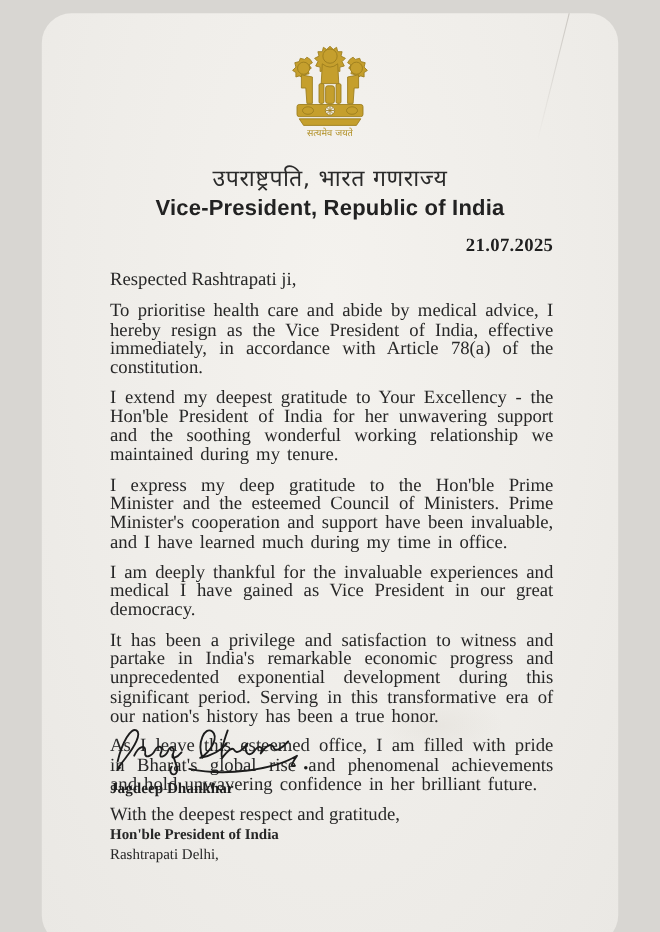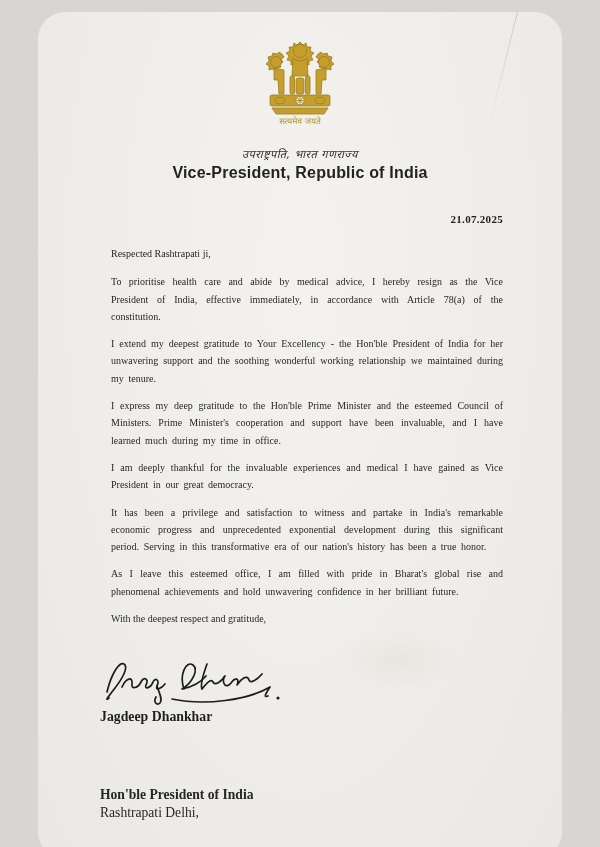--- a/index.html
+++ b/index.html
@@ -18,49 +18,49 @@
   .crease{
     position:absolute;top:0;right:44px;width:1px;height:120px;
     background:linear-gradient(to bottom, rgba(160,155,148,.45), rgba(160,155,148,0));
     transform:rotate(14deg);transform-origin:top;
   }
   .letterhead{position:absolute;top:26px;left:0;width:100%;text-align:center;}
   .emblem-wrap{display:inline-block;width:76px;height:98px;}
   .title-hindi{
     margin-top:6px;
     font-family:"DejaVu Sans", sans-serif;
-    font-size:11px;letter-spacing:.5px;color:#2b2b2b;font-style:italic;
+    font-size:21px;letter-spacing:.5px;color:#2b2b2b;
   }
   .title-english{
     margin-top:3px;
     font-family:"Liberation Sans", sans-serif;
-    font-weight:bold;font-size:16px;color:#222;letter-spacing:.2px;
+    font-weight:bold;font-size:20px;color:#222;letter-spacing:.2px;
   }
   .date{
     position:absolute;top:201px;right:59px;
-    font-weight:bold;font-size:11px;color:#1f1f1f;letter-spacing:.3px;
+    font-weight:bold;font-size:17px;color:#1f1f1f;letter-spacing:.3px;
   }
   .content{
-    position:absolute;top:233px;left:73px;right:59px;
-    font-size:10px;line-height:17.3px;color:#272727;
+    position:absolute;top:233px;left:62px;right:59px;
+    font-size:17px;line-height:17.3px;color:#272727;
   }
   .salutation{margin:0 0 11px 0;}
   .content p.body-para{
     margin:0 0 10px 0;
     text-align:justify;
     word-spacing:2.2px;
   }
   .closing{margin:6px 0 0 0;}
   .signature{position:absolute;top:643px;left:62px;width:195px;height:52px;}
   .sig-name{
     position:absolute;top:697px;left:62px;
     font-weight:bold;font-size:13.8px;color:#1f1f1f;
   }
   .recipient{
-    position:absolute;top:774px;left:62px;
+    position:absolute;top:738px;left:62px;
     font-size:13.6px;line-height:17.5px;color:#262626;
   }
   .recipient .r1{font-weight:bold;}
   .smudge{
     position:absolute;top:618px;left:300px;width:120px;height:60px;
     background:radial-gradient(ellipse, rgba(150,140,120,.08), rgba(150,140,120,0) 70%);
   }
 </style>
 </head>
 <body>

